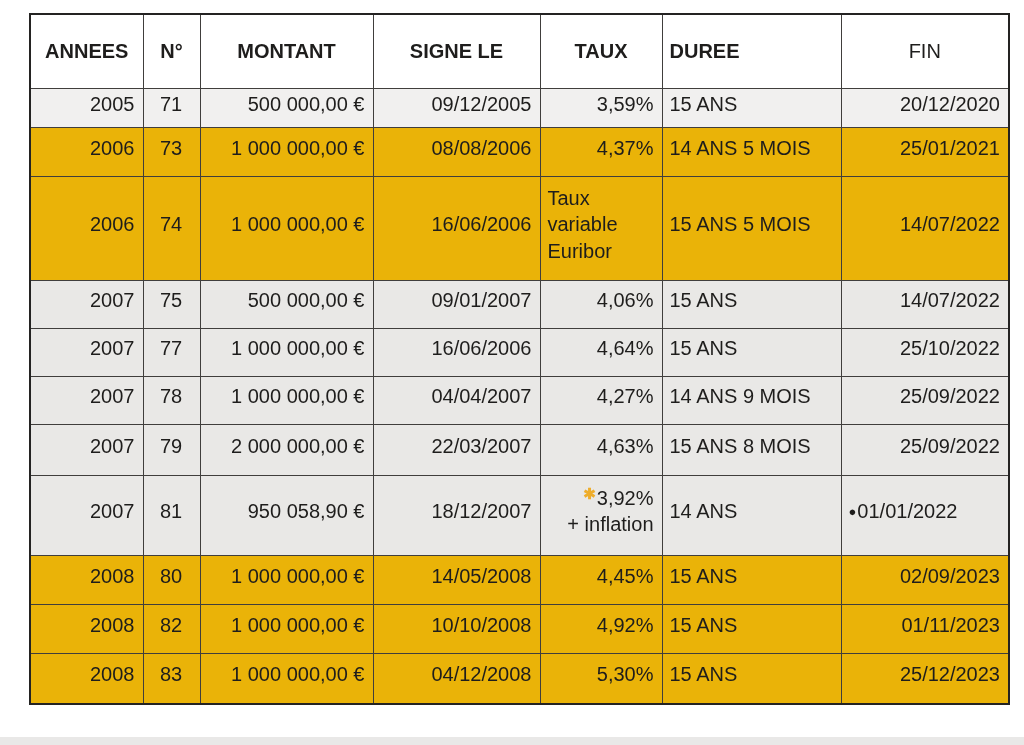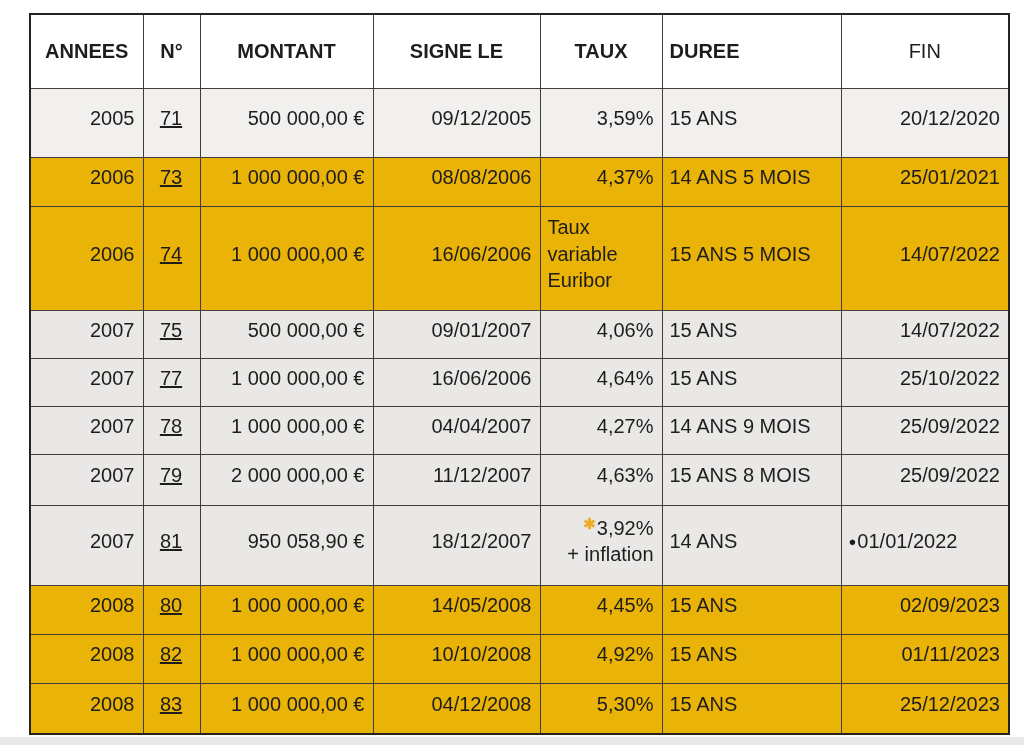--- a/index.html
+++ b/index.html
@@ -34,26 +34,26 @@
     padding:0 6px;
   }
   thead th.hdr-duree{text-align:left;padding-left:7px;}
   thead th.hdr-fin{font-weight:normal;border-radius:28px;}
   td{
     vertical-align:middle;
     padding:2px 8px 10px 7px;
   }
   .al-right{text-align:right;}
   .al-left{text-align:left;}
-  .al-center{text-align:center;text-decoration:underline;}
+  .al-center{text-align:center;}
   tr.shade-a td{background:#f1f0ef;}
   tr.shade-b td{background:#e9e8e6;margin-left:37px;}
   tr.shade-c td{background:#eab308;}
   td.shade-ab{background:#e3e1e0;}
-  tbody tr:nth-child(1){height:69px;}
+  tbody tr:nth-child(1){height:39px;}
   tbody tr:nth-child(2){height:49px;}
   tbody tr:nth-child(3){height:104px;}
   tbody tr:nth-child(4){height:48px;}
   tbody tr:nth-child(5){height:48px;}
   tbody tr:nth-child(6){height:48px;}
   tbody tr:nth-child(7){height:51px;}
   tbody tr:nth-child(8){height:80px;}
   tbody tr:nth-child(9){height:49px;}
   tbody tr:nth-child(10){height:49px;}
   tbody tr:nth-child(11){height:51px;}
@@ -153,21 +153,21 @@
         <td class="al-right">1 000 000,00 €</td>
         <td class="al-right">04/04/2007</td>
         <td class="al-right">4,27%</td>
         <td class="al-left">14 ANS 9 MOIS</td>
         <td class="al-right">25/09/2022</td>
       </tr>
       <tr class="shade-b">
         <td class="al-right">2007</td>
         <td class="al-center">79</td>
         <td class="al-right">2 000 000,00 €</td>
-        <td class="al-right">11/12/2007</td>
+        <td class="al-right">22/03/2007</td>
         <td class="al-right">4,63%</td>
         <td class="al-left">15 ANS 8 MOIS</td>
         <td class="al-right">25/09/2022</td>
       </tr>
       <tr class="shade-b">
         <td class="al-right">2007</td>
         <td class="al-center">81</td>
         <td class="al-right">950 058,90 €</td>
         <td class="al-right">18/12/2007</td>
         <td class="al-right"><span class="gold-asterisk">✱</span>3,92%<br>+ inflation</td>

